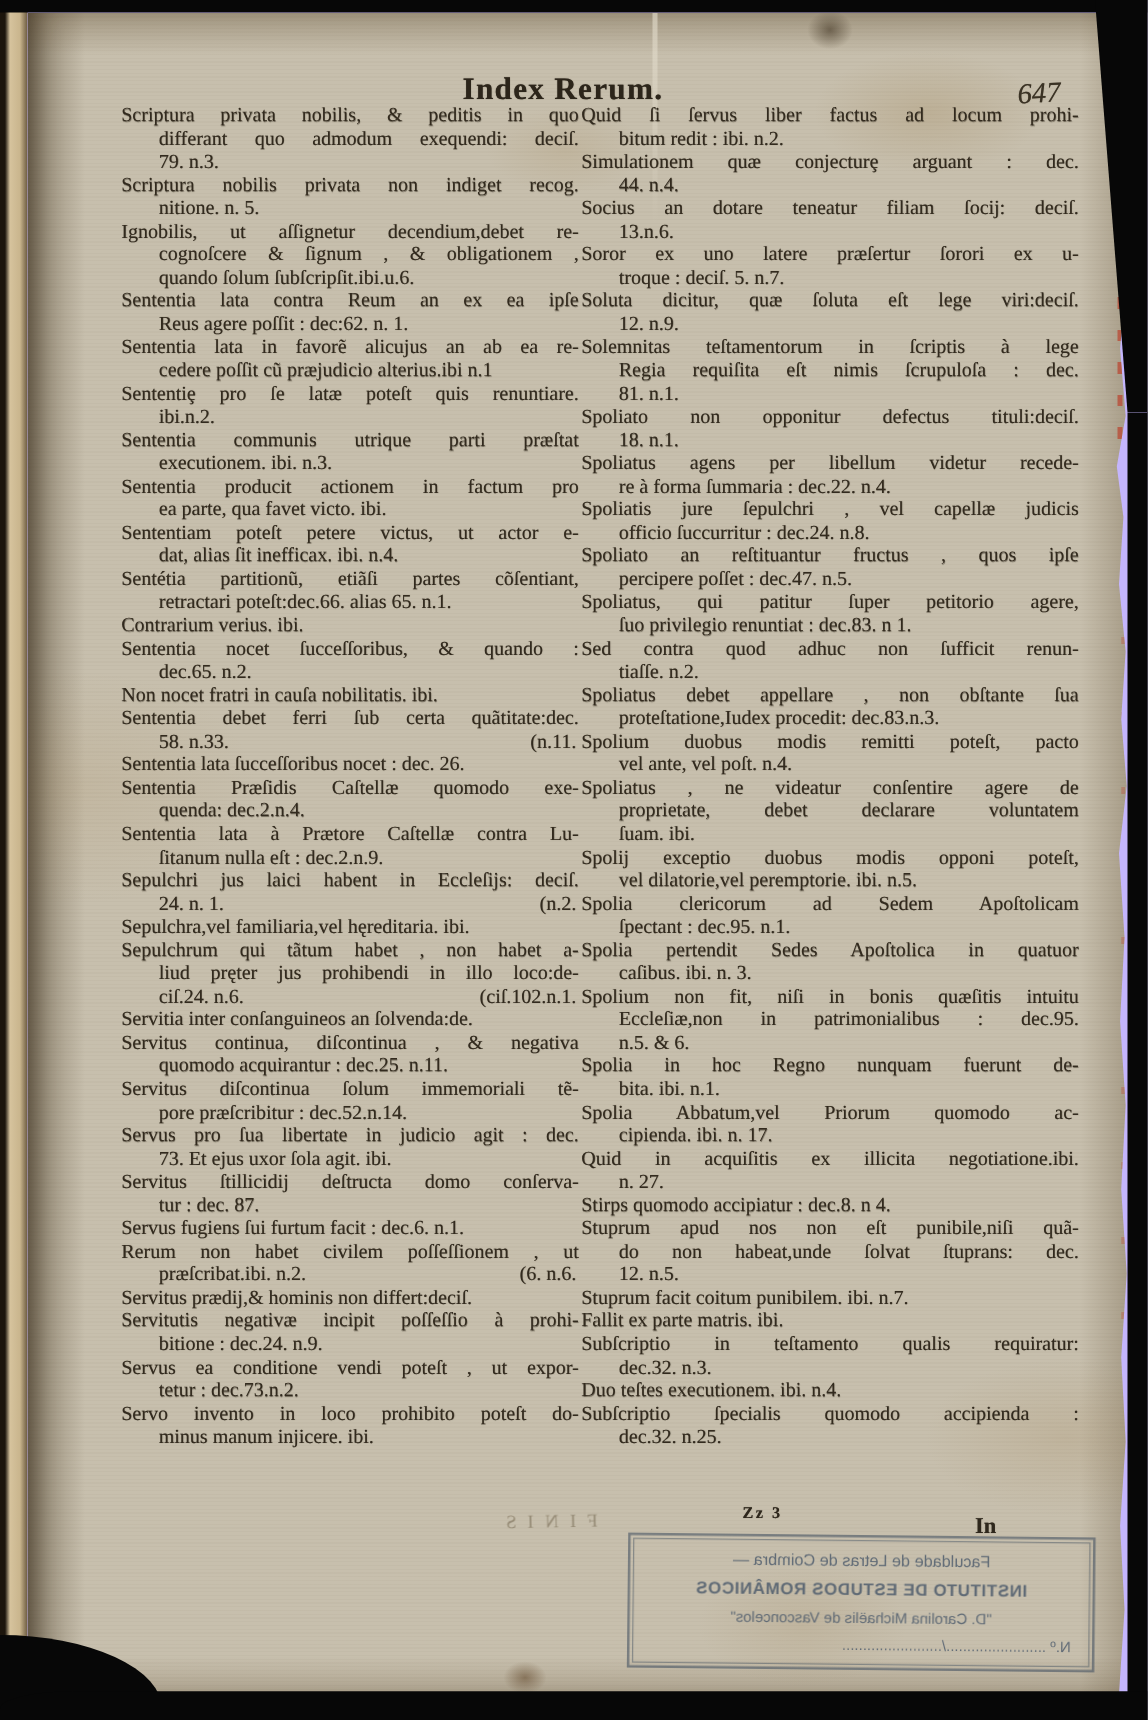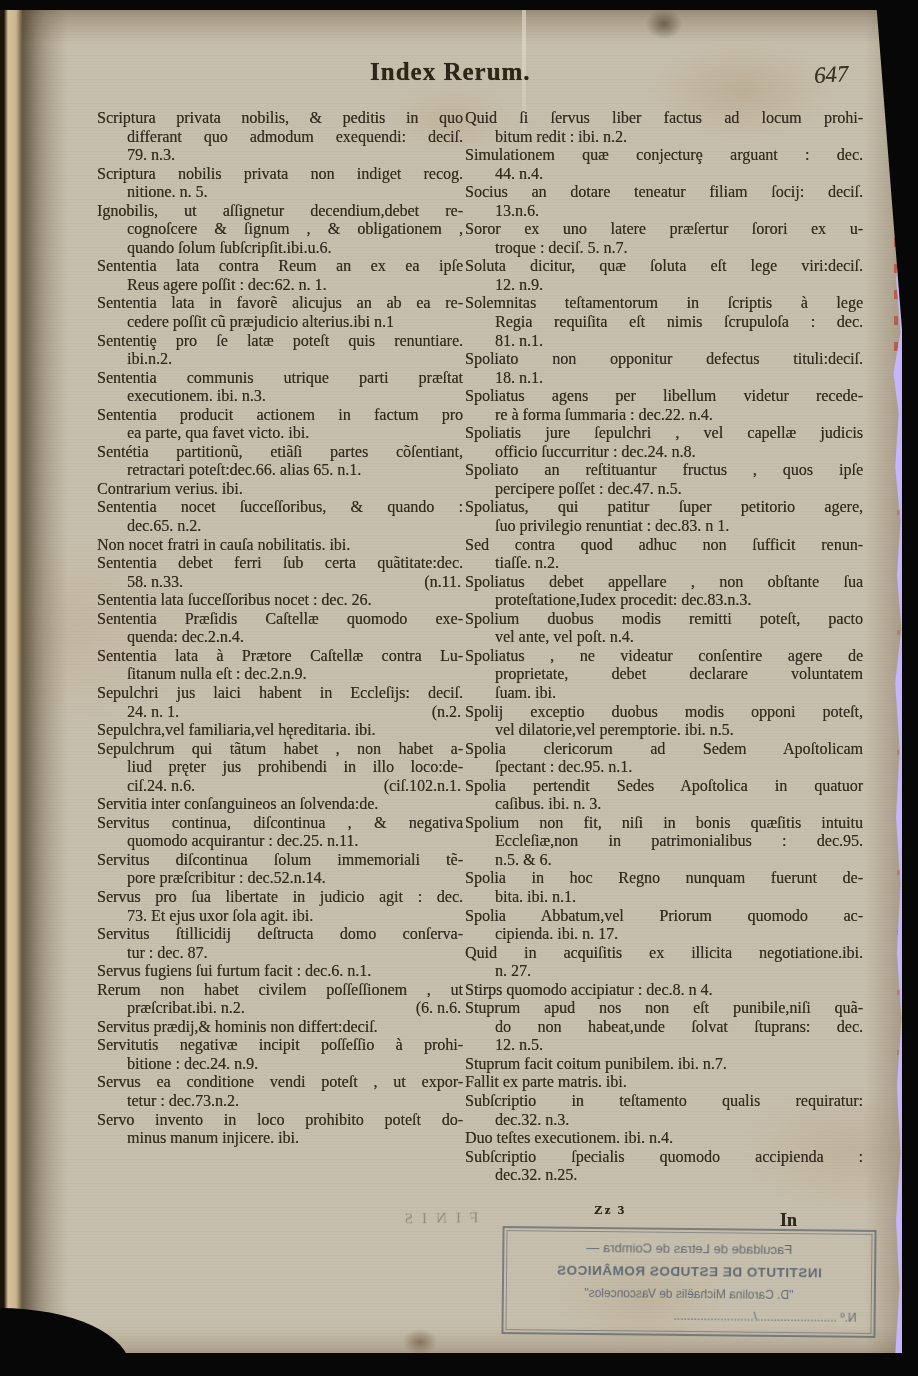--- a/index.html
+++ b/index.html
@@ -53,21 +53,21 @@
   .black-corner-bl{position:absolute;left:0;bottom:0;width:130px;height:68px;background:#070707;
     border-top-right-radius:130px 60px;}
 
   
   .header-title{position:absolute;left:348px;top:48px;font-size:25px;font-weight:bold;
     color:#2c251a;letter-spacing:1px;text-shadow:0 0 .7px rgba(44,37,26,.8);}
   .page-number{position:absolute;left:792px;top:52px;font-size:23px;font-style:italic;
     color:#3a3224;transform:rotate(-3deg);text-shadow:0 0 .6px rgba(58,50,36,.7);}
 
   
-  .col{position:absolute;top:99px;color:#322a1e;font-size:16px;line-height:18.55px;
+  .col{position:absolute;top:74px;color:#322a1e;font-size:16px;line-height:18.55px;
     text-shadow:.3px .3px .6px rgba(44,36,24,.55);}
   .col-left{left:75px;width:366px;}
   .col-right{left:443px;width:398px;}
   .entry{margin:0;}
   .line{position:relative;white-space:nowrap;height:18.55px;}
   .line.cont{margin-left:30px;}
   .line.just{text-align:justify;text-align-last:justify;}
   .rflush{position:absolute;right:2px;top:0;}
 
   
@@ -137,20 +137,24 @@
         </div>
         <div class="entry">
           <div class="line just">Sententia communis utrique parti præſtat</div>
           <div class="line cont">executionem. ibi. n.3.</div>
         </div>
         <div class="entry">
           <div class="line just">Sententia producit actionem in factum pro</div>
           <div class="line cont">ea parte, qua favet victo. ibi.</div>
         </div>
         <div class="entry">
+          <div class="line just">Sententiam poteſt petere victus, ut actor e-</div>
+          <div class="line cont">dat, alias ſit inefficax. ibi. n.4.</div>
+        </div>
+        <div class="entry">
           <div class="line just">Sentétia partitionũ, etiãſi partes cõſentiant,</div>
           <div class="line cont">retractari poteſt:dec.66. alias 65. n.1.</div>
         </div>
         <div class="entry">
           <div class="line">Contrarium verius. ibi.</div>
         </div>
         <div class="entry">
           <div class="line just">Sententia nocet ſucceſſoribus, &amp; quando :</div>
           <div class="line cont">dec.65. n.2.</div>
         </div>

